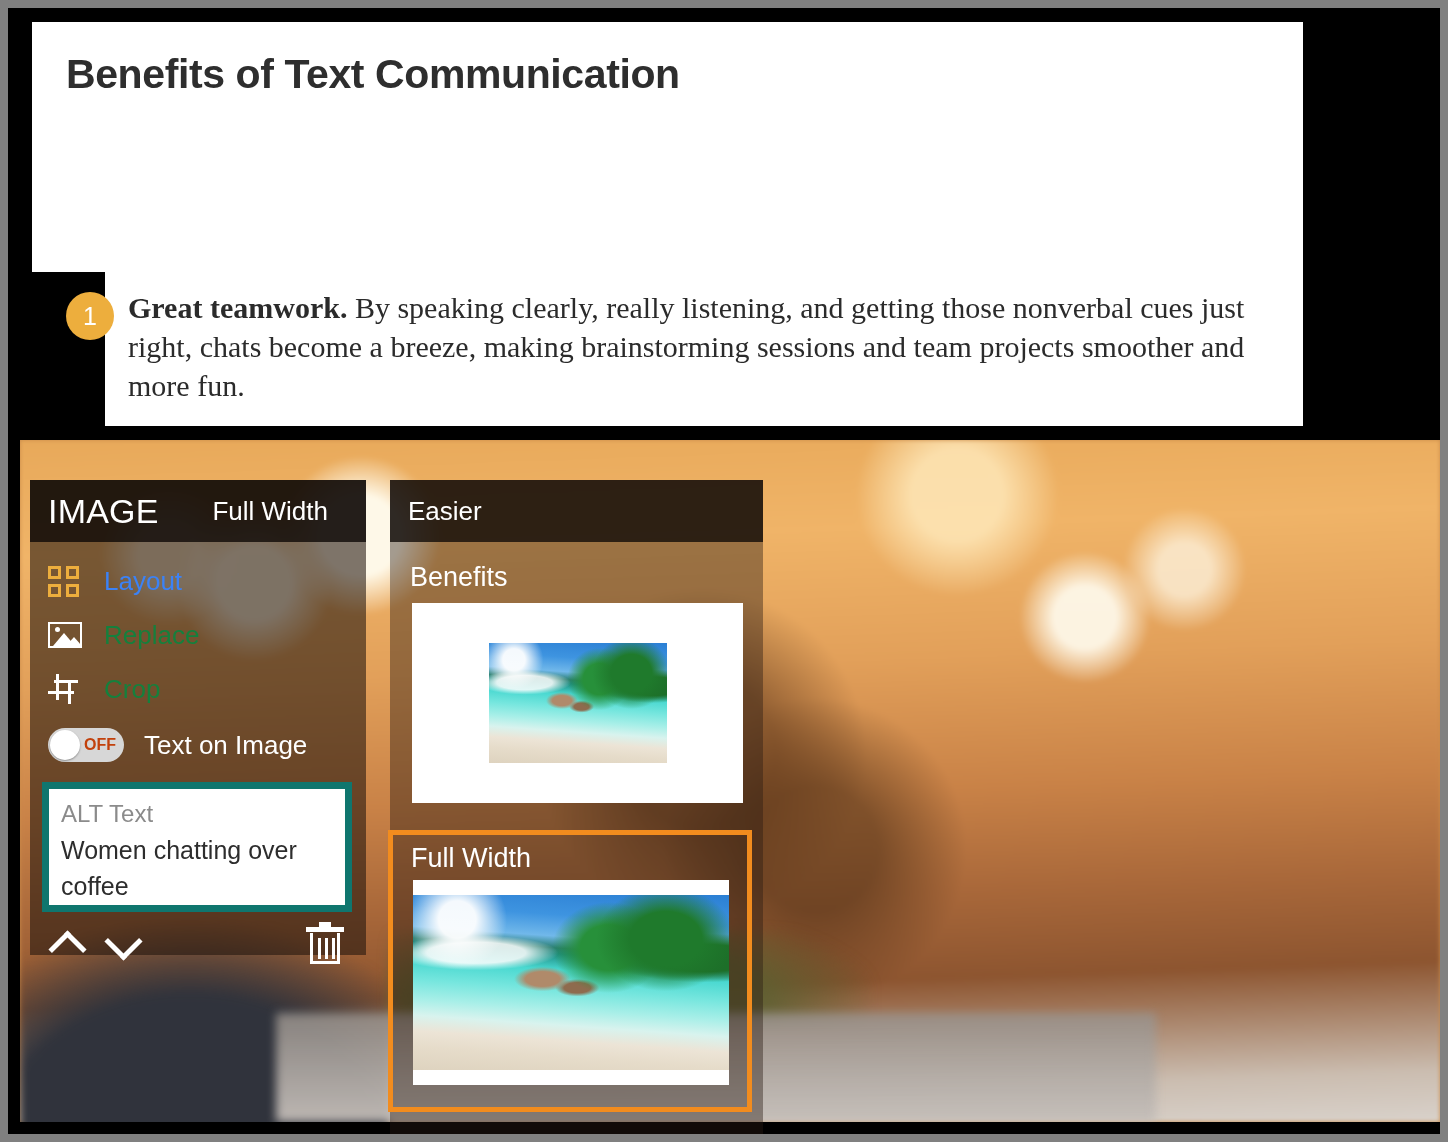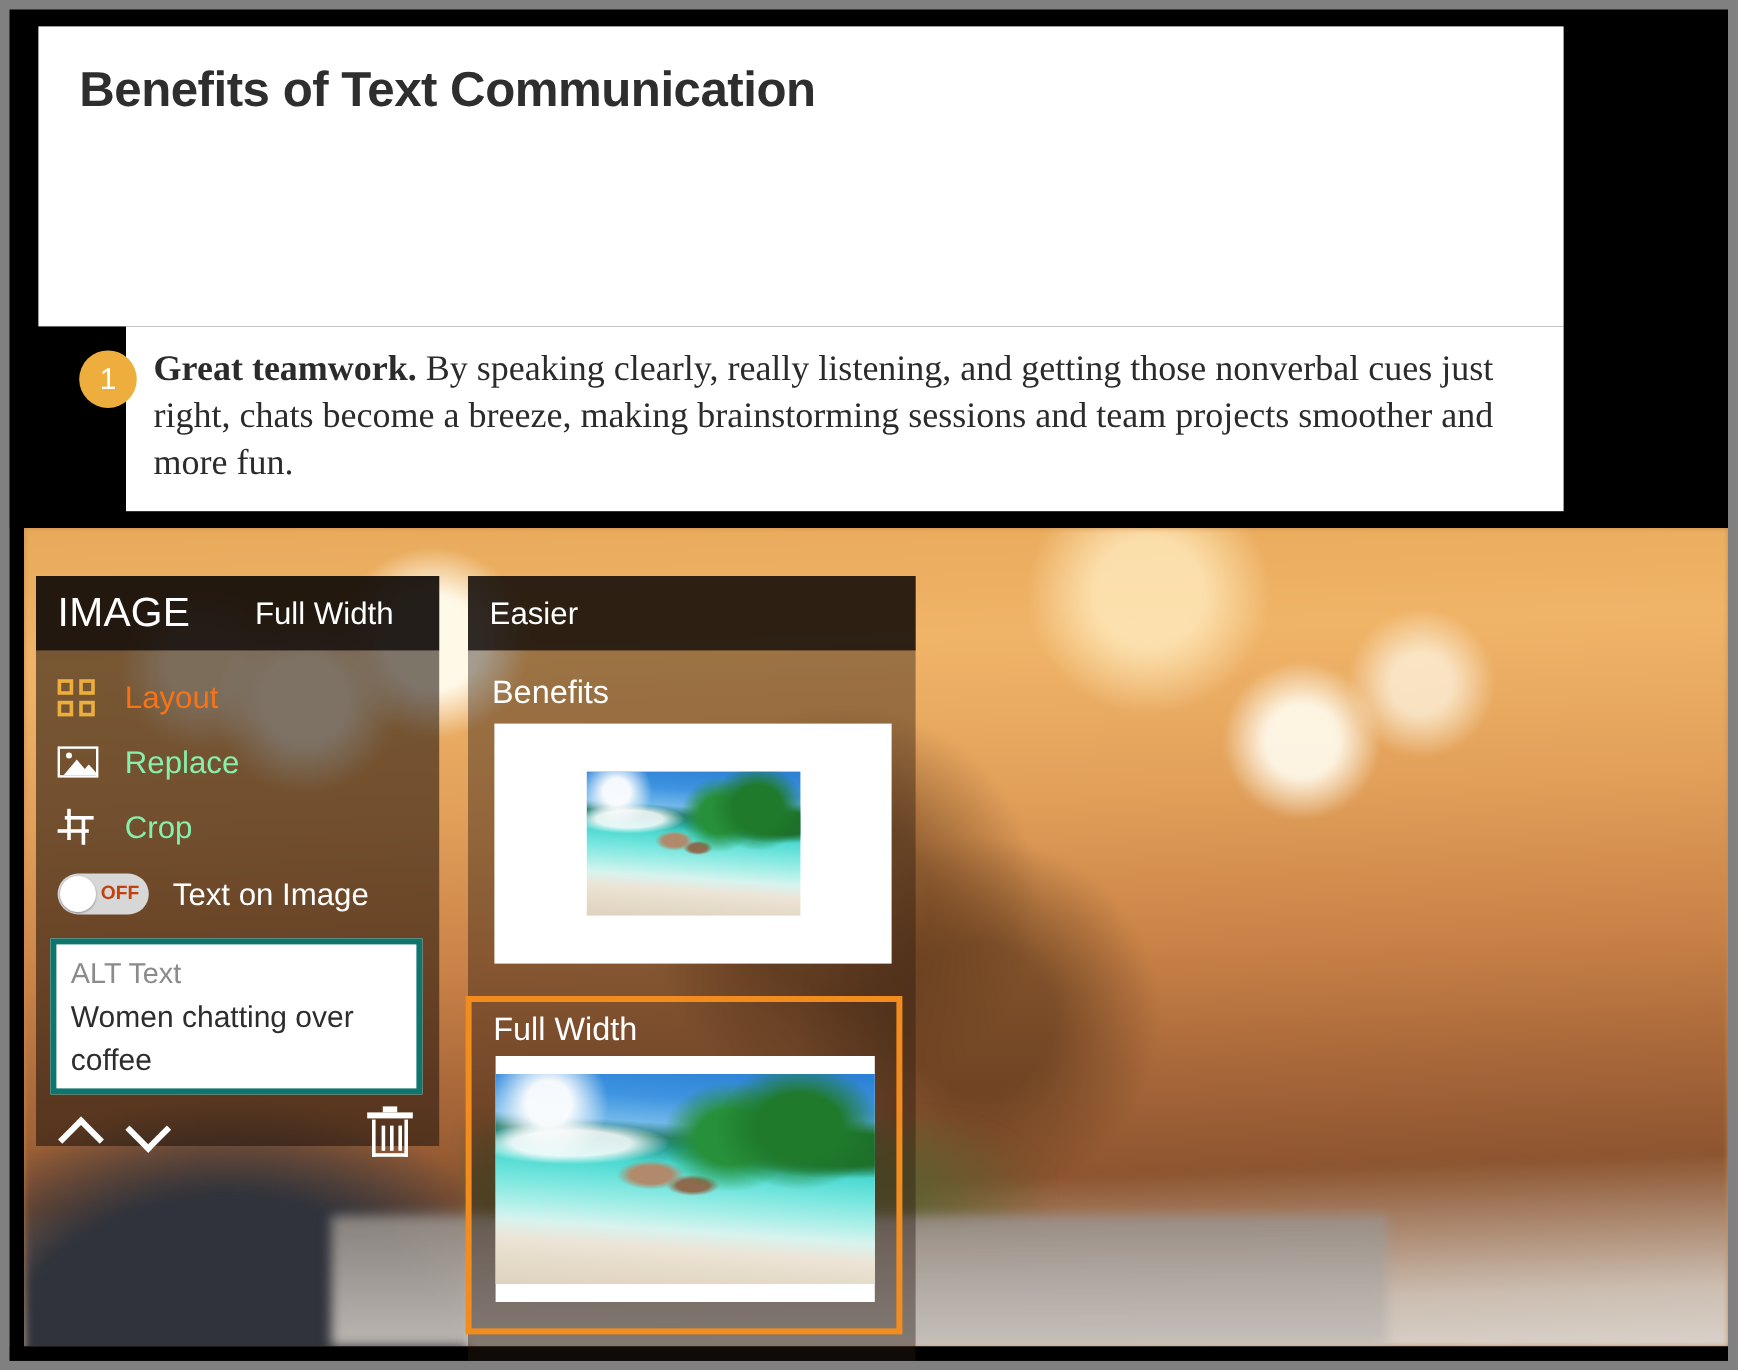--- a/index.html
+++ b/index.html
@@ -168,24 +168,24 @@
   }
   .ip-title { font-size: 34px; letter-spacing: 0.2px; }
   .ip-mode  { font-size: 26px; margin-left: auto; margin-right: 20px; }
 
   .ip-body { padding: 12px 0 0 0; }
   .ip-row {
     display: flex;
     align-items: center;
     height: 54px;
     padding-left: 18px;
-    color: #86efac;
+    color: #15803d;
     font-size: 26px;
   }
-  .ip-row.active { color: #f97316; }
+  .ip-row.active { color: #3b82f6; }
   .ip-icon {
     width: 38px; height: 30px;
     margin-right: 18px;
     display: flex; align-items: center; justify-content: flex-start;
   }
   .ip-label { white-space: nowrap; }
 
   
   .icon-grid { display: grid; grid-template-columns: 13px 13px; grid-template-rows: 13px 13px; gap: 5px; }
   .icon-grid i { display: block; border: 3px solid #edae3d; }
@@ -239,21 +239,21 @@
   .toggle .off-text {
     position: absolute; right: 8px; top: 50%;
     transform: translateY(-50%);
     font-size: 16px; font-weight: bold; color: #c2410c;
   }
 
   
   .alt-box {
     margin: 8px 14px 0 12px;
     background: #ffffff;
-    border: 5px solid #0f766e;
+    border: 7px solid #0f766e;
     height: 130px;
     padding: 8px 12px;
   }
   .alt-label { font-size: 24px; color: #8b8b8b; line-height: 1.45; }
   .alt-value { font-size: 25px; color: #2d2d2d; line-height: 1.45; }
 
   .ip-footer {
     display: flex; align-items: center;
     height: 62px;
     padding: 0 22px 0 16px;

